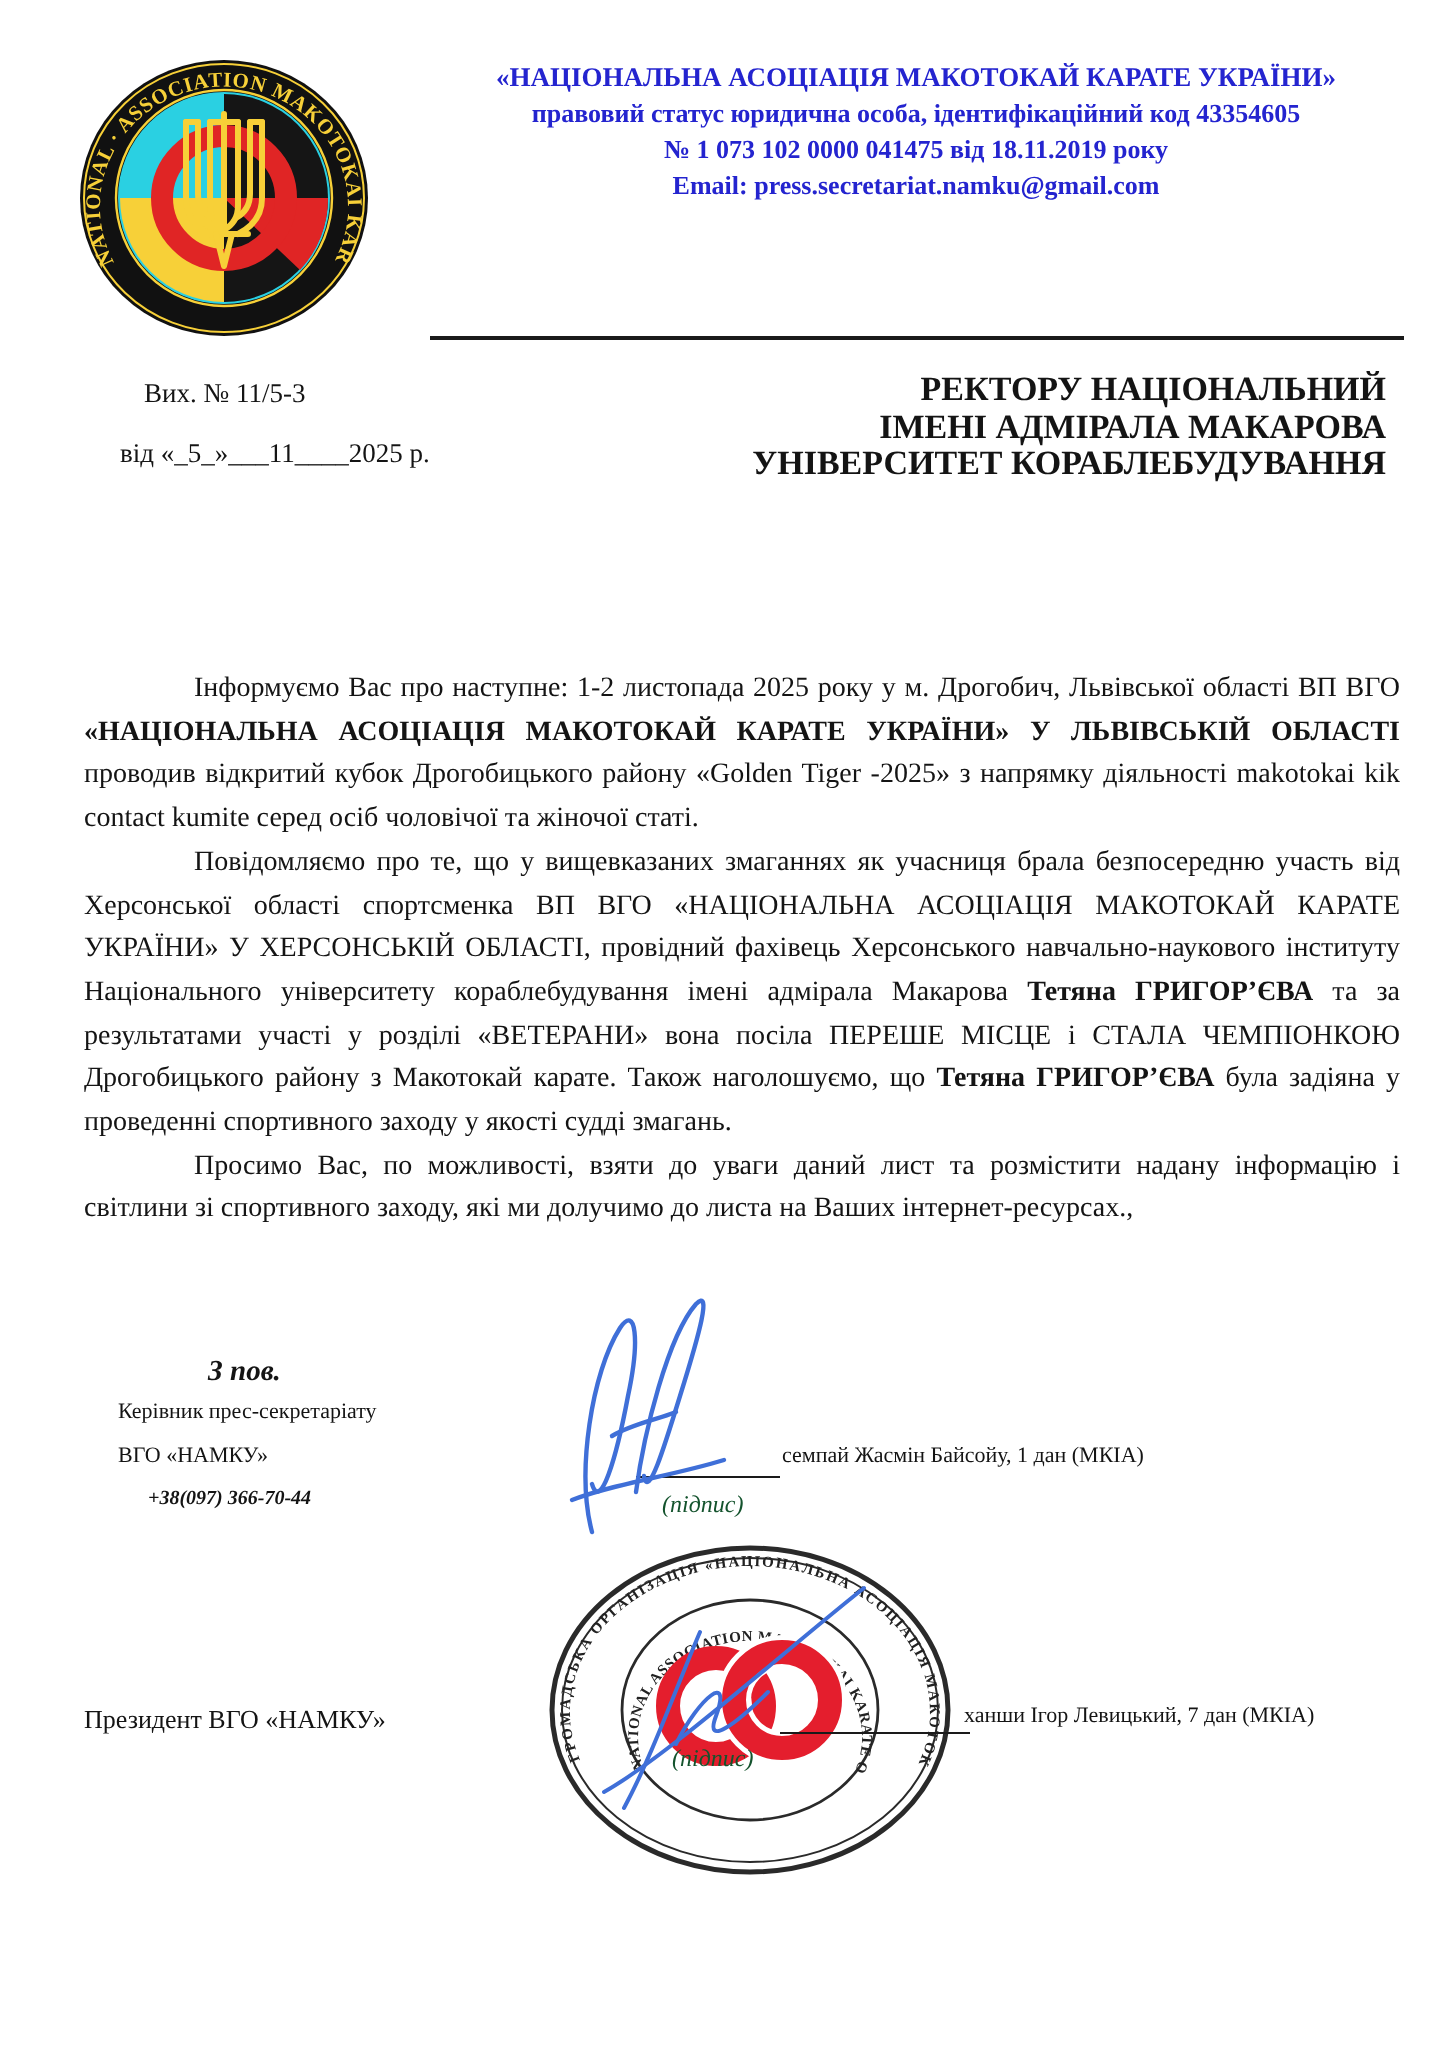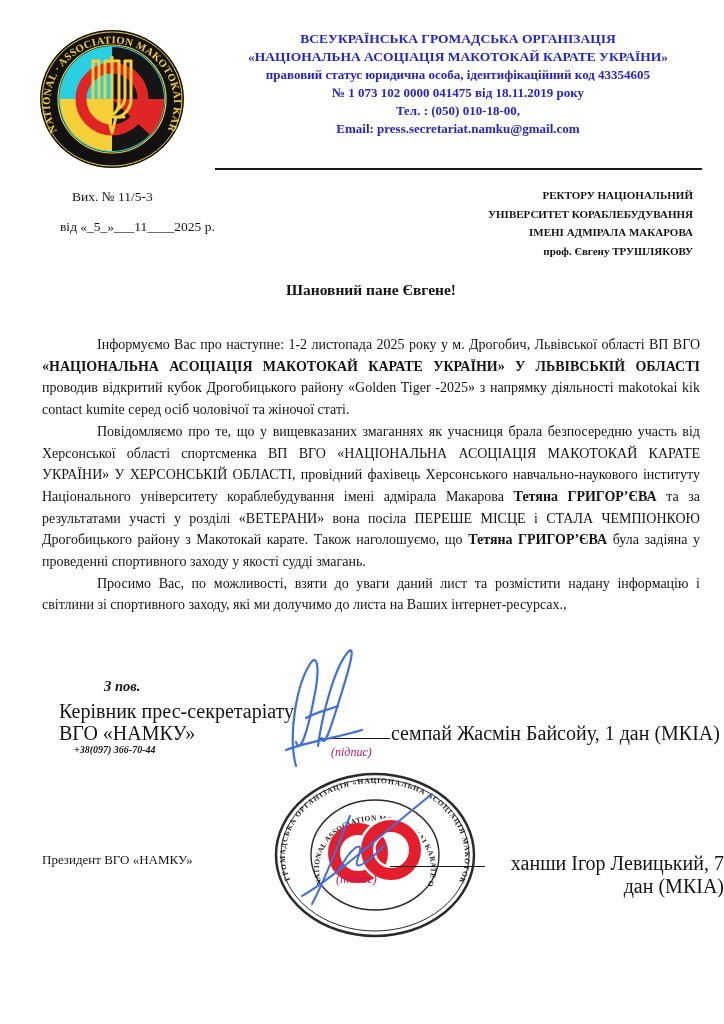--- a/index.html
+++ b/index.html
@@ -9,31 +9,31 @@
   .abs{position:absolute;}
   
   .org-header{left:212px;top:30px;width:492px;text-align:center;
               color:#2424cf;font-weight:bold;line-height:18px;}
   .org-header .l12{font-size:13.5px;}
   .org-header .l37{font-size:13px;}
   .header-rule{left:215px;top:168px;width:487px;height:0;border-top:2px solid #1a1a1a;}
   
   .ref{font-size:13.5px;}
   .recipient{left:295px;top:186px;width:398px;text-align:right;font-weight:bold;
-             font-size:11px;line-height:18.5px;}
+             font-size:17px;line-height:18.5px;}
   .salutation{left:42px;top:281px;width:658px;text-align:center;font-weight:bold;font-size:15.5px;}
   
   .body-text{left:42px;top:334px;width:658px;font-size:14px;line-height:21.7px;text-align:justify;}
   .body-text p{margin:0;text-indent:55px;}
   .b{font-weight:bold;}
   
   .it{font-style:italic;font-family:Liberation Serif, serif;}
   .sig-line{border-bottom:1.6px solid #1a1a1a;height:16px;}
-  .caption{font-size:12px;font-style:italic;color:#be185d;}
-  .closing-line{font-size:20px;}
+  .caption{font-size:12px;font-style:italic;color:#14532d;}
+  .closing-line{font-size:11px;}
   svg text{font-family:"Liberation Serif", serif;}
 </style>
 </head>
 <body>
 
 <div class="page">
 
   <svg class="abs" style="left:38px;top:28px;" width="148" height="142" viewBox="0 0 148 142">
     <ellipse cx="74" cy="71" rx="72" ry="69" fill="#111"></ellipse>
     <ellipse cx="74" cy="71" rx="70" ry="67" fill="none" stroke="#f7d038" stroke-width="1"></ellipse>
@@ -55,40 +55,36 @@
       <path d="M20,64 H44"></path>
       <path d="M28,64 L32,80 L36,64"></path>
     </g>
     <path id="logoArc" d="M 19,103 A 62,60 0 1 1 129,103" fill="none"></path>
     <text font-size="10.5" font-weight="bold" fill="#f7d038" letter-spacing="0.4">
       <textPath href="#logoArc">NATIONAL · ASSOCIATION MAKOTOKAI KARATE OF UKRAINE ·</textPath>
     </text>
   </svg>
 
   <div class="abs org-header">
-    <div class="l12">ВСЕУКРАЇНСЬКА ГРОМАДСЬКА ОРГАНІЗАЦІЯ</div>
     <div class="l12">«НАЦІОНАЛЬНА АСОЦІАЦІЯ МАКОТОКАЙ КАРАТЕ УКРАЇНИ»</div>
     <div class="l37">правовий статус юридична особа, ідентифікаційний код 43354605</div>
     <div class="l37">№ 1 073 102 0000 041475  від 18.11.2019 року</div>
-    <div class="l37">Тел. : (050) 010-18-00,</div>
     <div class="l37">Email: press.secretariat.namku@gmail.com</div>
   </div>
   <div class="abs header-rule"></div>
 
   <div class="abs ref" style="left:72px;top:189px;">Вих. № 11/5-3</div>
   <div class="abs ref" style="left:60px;top:219px;">від «_5_»___11____2025 р.</div>
 
   <div class="abs recipient">
     <div>РЕКТОРУ НАЦІОНАЛЬНИЙ</div>
+    <div>ІМЕНІ АДМІРАЛА МАКАРОВА</div>
     <div>УНІВЕРСИТЕТ КОРАБЛЕБУДУВАННЯ</div>
-    <div>ІМЕНІ АДМІРАЛА МАКАРОВА</div>
-    <div>проф. Євгену ТРУШЛЯКОВУ</div>
   </div>
 
-  <div class="abs salutation">Шановний пане Євгене!</div>
 
   <div class="abs body-text">
     <p><span>Інформуємо Вас про наступне: 1-2 листопада 2025 року у м. Дрогобич, Львівської області ВП ВГО </span><span class="b">«НАЦІОНАЛЬНА АСОЦІАЦІЯ МАКОТОКАЙ КАРАТЕ УКРАЇНИ» У ЛЬВІВСЬКІЙ ОБЛАСТІ</span><span> проводив відкритий кубок Дрогобицького району «Golden Tiger -2025» з напрямку діяльності makotokai kik contact kumite серед осіб чоловічої та жіночої статі.</span></p>
     <p><span>Повідомляємо про те, що у вищевказаних змаганнях як учасниця брала безпосередню участь від Херсонської області спортсменка ВП ВГО «НАЦІОНАЛЬНА АСОЦІАЦІЯ МАКОТОКАЙ КАРАТЕ УКРАЇНИ» У ХЕРСОНСЬКІЙ ОБЛАСТІ, провідний фахівець Херсонського навчально-наукового інституту Національного університету кораблебудування імені адмірала Макарова </span><span class="b">Тетяна ГРИГОР’ЄВА</span><span> та за результатами участі у розділі «ВЕТЕРАНИ» вона посіла ПЕРЕШЕ МІСЦЕ  і СТАЛА ЧЕМПІОНКОЮ Дрогобицького району з Макотокай карате. Також наголошуємо, що </span><span class="b">Тетяна ГРИГОР’ЄВА</span><span> була задіяна у проведенні спортивного заходу у якості судді змагань.</span></p>
     <p>Просимо Вас, по можливості, взяти до уваги даний лист та розмістити надану інформацію і світлини зі спортивного заходу, які ми долучимо до листа на Ваших інтернет-ресурсах.,</p>
   </div>
 
   <div class="abs it b" style="left:104px;top:678px;font-size:14.5px;">З пов.</div>
   <div class="abs closing-line" style="left:59px;top:700px;">Керівник прес-секретаріату</div>
   <div class="abs closing-line" style="left:59px;top:722px;">ВГО «НАМКУ»</div>

